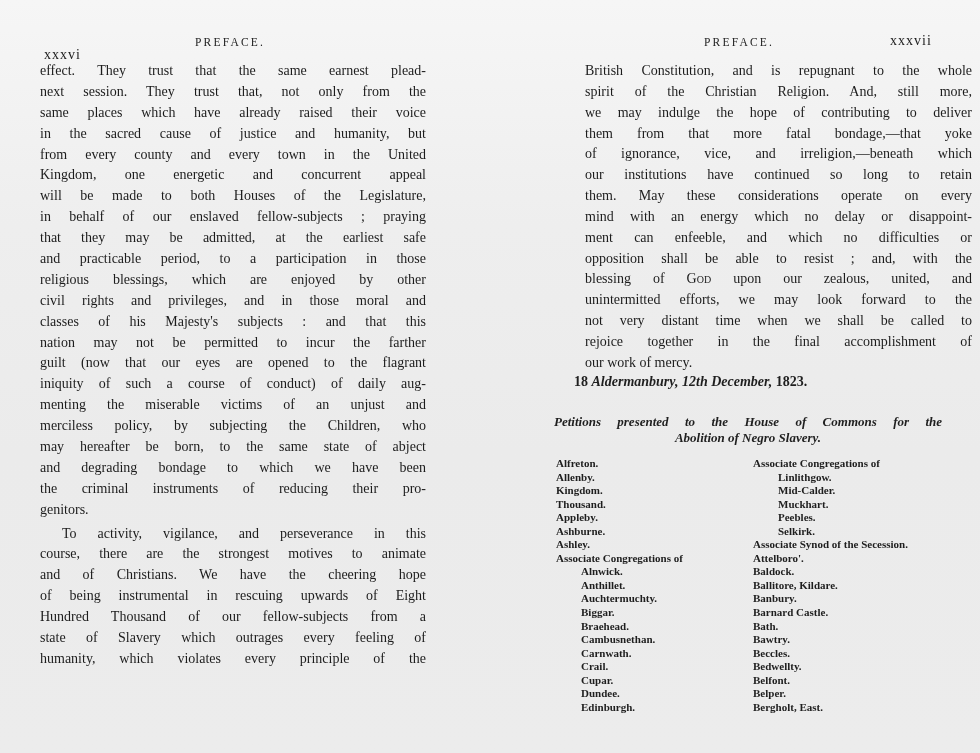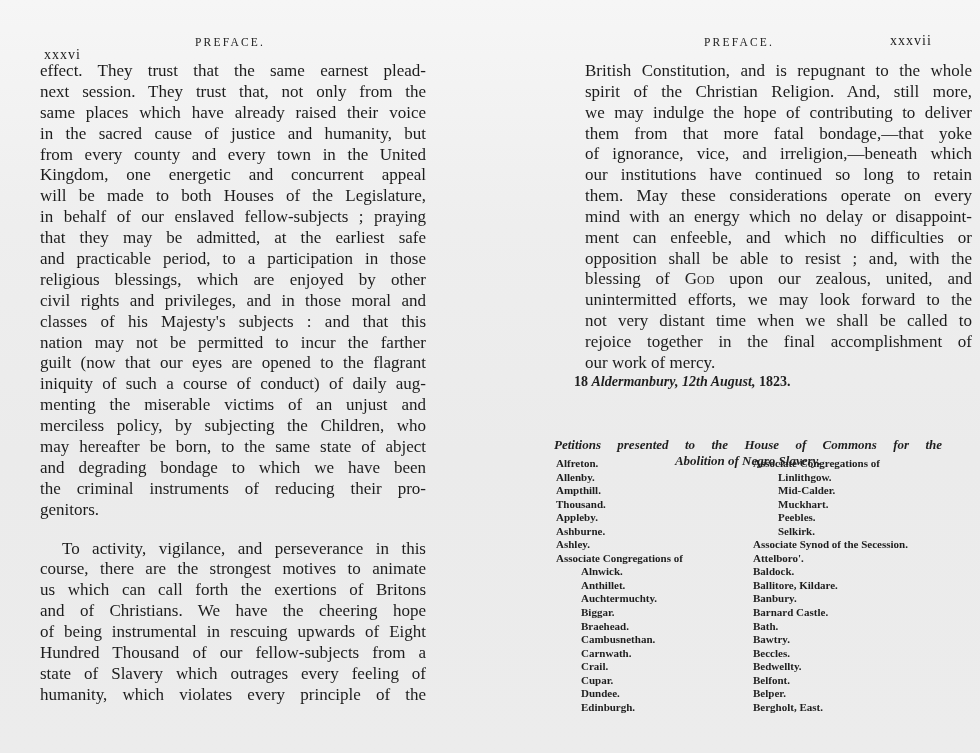--- a/index.html
+++ b/index.html
@@ -21,52 +21,52 @@
   .running-head {
     position: absolute; top: 34px; height: 16px;
     font-family: "Liberation Serif", serif;
     font-size: 11.5px; letter-spacing: 2.2px; color: #222;
   }
   .folio { font-size: 14px; letter-spacing: 1px; }
 
   .body-text {
     position: absolute;
     font-family: "Liberation Serif", serif;
-    font-size: 17px; color: #1c1c1c;
+    font-size: 14px; color: #1c1c1c;
   }
   .body-text .line {
     display: block; white-space: nowrap;
     text-align: justify; text-align-last: justify;
     height: 21px; line-height: 21px;
   }
   .body-text .line.last { text-align-last: left; }
   .body-text .line.indent { padding-left: 22px; }
 
   .left .body-text { left: 40px; top: 61px; width: 386px; }
   .left .body-text .line { height: 20.9px; line-height: 20.9px; }
-  .left .para2 { margin-top: 18px; }
+  .left .para2 { margin-top: 3px; }
 
   .right .body-text { left: 63px; top: 61px; width: 387px; margin-left: 32px; }
   .right .body-text .line { height: 20.85px; line-height: 20.85px; }
 
   .smallcaps { font-variant: small-caps; }
 
   .dateline {
     position: absolute; left: 84px; top: 374px;
     font-family: "Liberation Serif", serif; font-size: 14px; font-weight: bold;
     color: #1f1f1f;
   }
   .dateline i { font-style: italic; }
 
   .petitions-title {
     position: absolute; left: 64px; top: 414px; width: 388px;
     font-family: "Liberation Serif", serif; font-style: italic; font-weight: bold;
     font-size: 13px; color: #1f1f1f; line-height: 16px;
   }
-  .petitions-title .t1 { display: block; text-align: justify; text-align-last: justify; margin-top: 23px; }
+  .petitions-title .t1 { display: block; text-align: justify; text-align-last: justify; }
   .petitions-title .t2 { display: block; text-align: center; }
 
   .list-col {
     position: absolute; top: 457px;
     font-family: "Liberation Serif", serif; font-weight: bold;
     font-size: 11px; color: #1e1e1e;
   }
   .list-col .item { display: block; height: 13.55px; line-height: 13.55px; white-space: nowrap; }
   .list-col .item.sub { padding-left: 25px; }
   .list-col.c1 { left: 66px; }
@@ -102,21 +102,20 @@
         <span class="line">menting the miserable victims of an unjust and</span>
         <span class="line">merciless policy, by subjecting the Children, who</span>
         <span class="line">may hereafter be born, to the same state of abject</span>
         <span class="line">and degrading bondage to which we have been</span>
         <span class="line">the criminal instruments of reducing their pro-</span>
         <span class="line last">genitors.</span>
       </div>
       <div class="para2">
         <span class="line indent">To activity, vigilance, and perseverance in this</span>
         <span class="line">course, there are the strongest motives to animate</span>
-        <span class="line">us which can call forth the exertions of Britons</span>
         <span class="line">and of Christians.  We have the cheering hope</span>
         <span class="line">of being instrumental in rescuing upwards of Eight</span>
         <span class="line">Hundred Thousand of our fellow-subjects from a</span>
         <span class="line">state of Slavery which outrages every feeling of</span>
         <span class="line">humanity, which violates every principle of the</span>
       </div>
     </div>
   </div>
 
   <div class="page right">
@@ -141,33 +140,33 @@
       </span>
       <span class="line">unintermitted efforts, we may look forward to the</span>
       <span class="line">not very distant time when we shall be called to</span>
       <span class="line">rejoice together in the final accomplishment of</span>
       <span class="line last">our work of mercy.</span>
     </div>
 
     <div class="dateline">
       <span>18</span>
       <i>Aldermanbury,</i>
-      <i>12th August,</i>
+      <i>12th December,</i>
       <span>1823.</span>
     </div>
 
     <div class="petitions-title">
       <span class="t1">Petitions presented to the House of Commons for the</span>
       <span class="t2">Abolition of Negro Slavery.</span>
     </div>
 
     <div class="list-col c1">
       <span class="item">Alfreton.</span>
       <span class="item">Allenby.</span>
-      <span class="item">Ampthill.</span>
+      <span class="item">Kingdom.</span>
       <span class="item">Thousand.</span>
       <span class="item">Appleby.</span>
       <span class="item">Ashburne.</span>
       <span class="item">Ashley.</span>
       <span class="item">Associate Congregations of</span>
       <span class="item sub">Alnwick.</span>
       <span class="item sub">Anthillet.</span>
       <span class="item sub">Auchtermuchty.</span>
       <span class="item sub">Biggar.</span>
       <span class="item sub">Braehead.</span>

